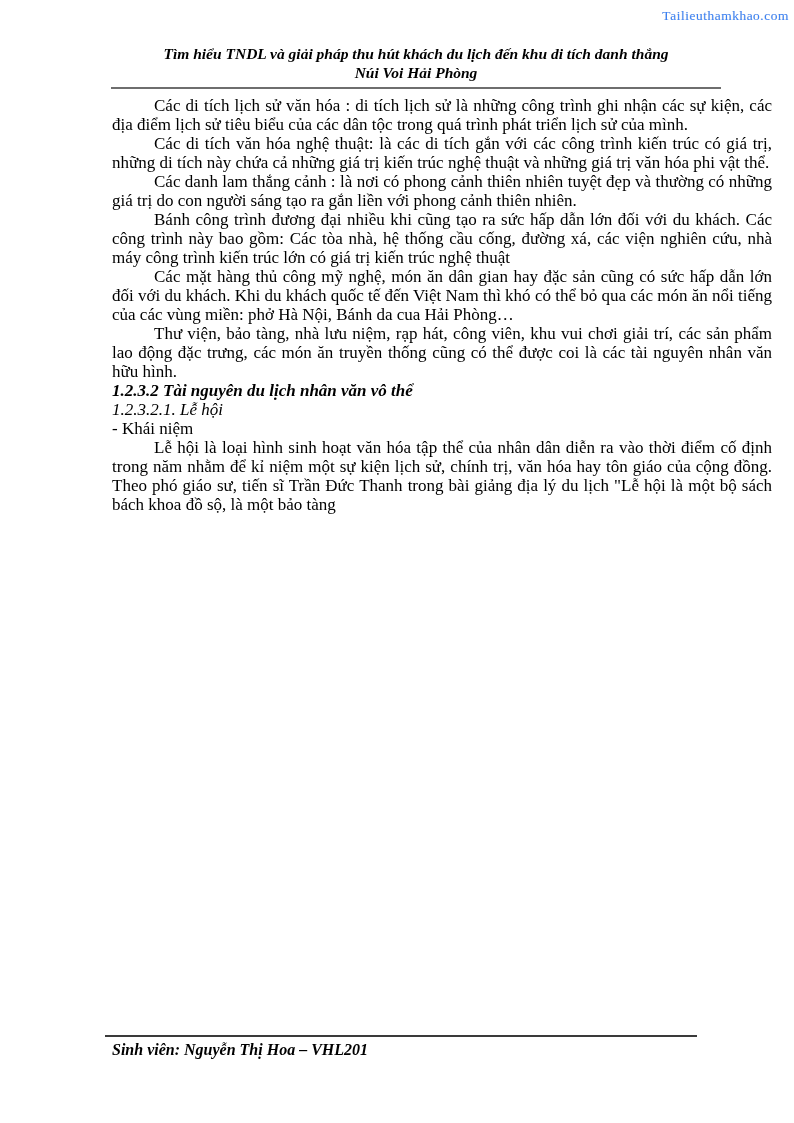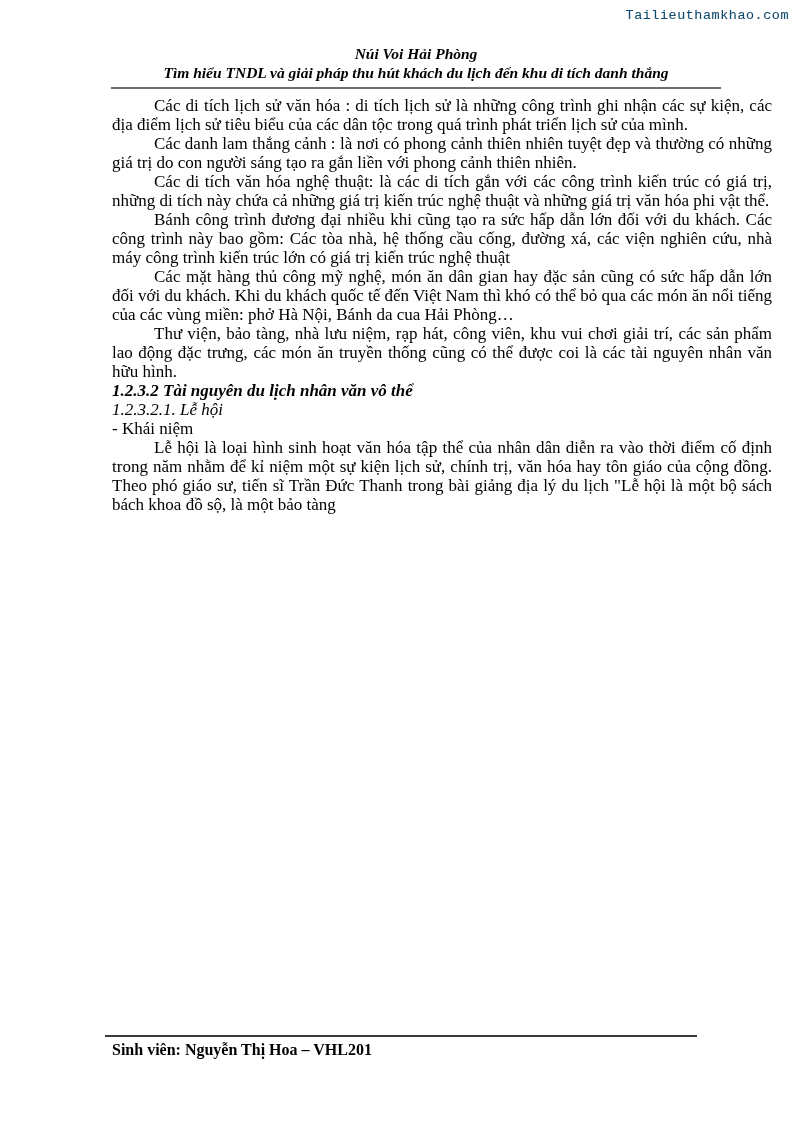--- a/index.html
+++ b/index.html
@@ -13,23 +13,23 @@
     height: 1123px;
     background: #ffffff;
     overflow: hidden;
     font-family: "Liberation Serif", "DejaVu Serif", serif;
     color: #000000;
   }
   .watermark {
     position: absolute;
     top: 8px;
     right: 5px;
-    font-family: Liberation Mono, monospace;
+    font-family: Liberation Serif, serif;
     font-size: 13.5px;
-    color: #0c4a6e;
+    color: #3b82f6;
     text-shadow: 1px 1px 0 #ffffff, -0.5px -0.5px 0 #dddddd;
     letter-spacing: 0.5px;
   }
   .doc-header {
     position: absolute;
     top: 44px;
     left: 111px;
     width: 610px;
     text-align: center;
     font-weight: bold;
@@ -68,39 +68,40 @@
     top: 1035px;
     left: 105px;
     width: 592px;
     border-top: 2px solid #3a3a3a;
   }
   .doc-footer {
     position: absolute;
     top: 1041px;
     left: 112px;
     font-weight: bold;
+    font-style: italic;
     font-size: 16px;
   }
 </style>
 </head>
 <body>
 
 <div class="page">
 
   <div class="watermark">Tailieuthamkhao.com</div>
 
   <div class="doc-header">
+    <div>Tìm hiểu TNDL và giải pháp thu hút khách du lịch đến khu di tích danh thắng</div>
     <div>Núi Voi Hải Phòng</div>
-    <div>Tìm hiểu TNDL và giải pháp thu hút khách du lịch đến khu di tích danh thắng</div>
   </div>
 
   <div class="doc-body">
       <p class=" indent">Các di tích lịch sử văn hóa : di tích lịch sử là những công trình ghi nhận các sự kiện, các địa điểm lịch sử tiêu biểu của các dân tộc trong quá trình phát triển lịch sử của mình.</p>
+      <p class=" indent">Các di tích văn hóa nghệ thuật: là các di tích gắn với các công trình kiến trúc có giá trị, những di tích này chứa cả những giá trị kiến trúc nghệ thuật và những giá trị văn hóa phi vật thể.</p>
       <p class=" indent">Các danh lam thắng cảnh : là nơi có phong cảnh thiên nhiên tuyệt đẹp và thường có những giá trị do con người sáng tạo ra gắn liền với phong cảnh thiên nhiên.</p>
-      <p class=" indent">Các di tích văn hóa nghệ thuật: là các di tích gắn với các công trình kiến trúc có giá trị, những di tích này chứa cả những giá trị kiến trúc nghệ thuật và những giá trị văn hóa phi vật thể.</p>
       <p class=" indent">Bánh công trình đương đại nhiều khi cũng tạo ra sức hấp dẫn lớn đối với du khách. Các công trình này bao gồm: Các tòa nhà, hệ thống cầu cống, đường xá, các viện nghiên cứu, nhà máy công trình kiến trúc lớn có giá trị kiến trúc nghệ thuật</p>
       <p class=" indent">Các mặt hàng thủ công mỹ nghệ, món ăn dân gian hay đặc sản cũng có sức hấp dẫn lớn đối với du khách. Khi du khách quốc tế đến Việt Nam thì khó có thể bỏ qua các món ăn nổi tiếng của các vùng miền: phở Hà Nội, Bánh da cua Hải Phòng…</p>
       <p class=" indent">Thư viện, bảo tàng, nhà lưu niệm, rạp hát, công viên, khu vui chơi giải trí, các sản phẩm lao động đặc trưng, các món ăn truyền thống cũng có thể được coi là các tài nguyên nhân văn hữu hình.</p>
       <p class="heading-bold-italic">1.2.3.2 Tài nguyên du lịch nhân văn vô thể</p>
       <p class="heading-italic">1.2.3.2.1. Lễ hội</p>
       <p class="">- Khái niệm</p>
       <p class=" indent">Lễ hội là loại hình sinh hoạt văn hóa tập thể của nhân dân diễn ra vào thời điểm cố định trong năm nhằm để kỉ niệm một sự kiện lịch sử, chính trị, văn hóa hay tôn giáo của cộng đồng. Theo phó giáo sư, tiến sĩ Trần Đức Thanh trong bài giảng địa lý du lịch "Lễ hội là một bộ sách bách khoa đồ sộ, là một bảo tàng</p>
     </div>
 
   <div class="doc-footer-rule"></div>

